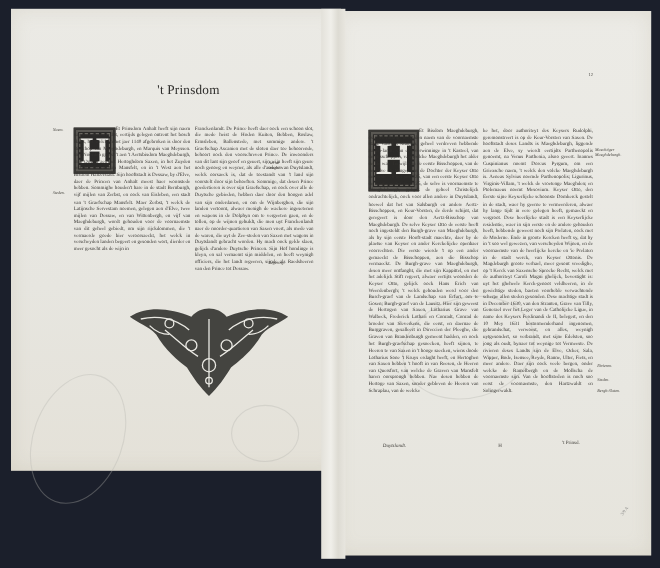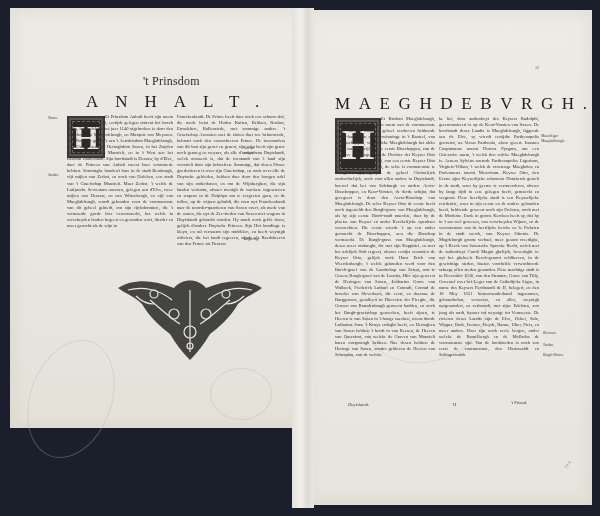--- a/index.html
+++ b/index.html
@@ -23,21 +23,20 @@
 </head>
 <body>
 
 <div></div>
 
 <div class="page page-left">
   <div class="stain" style="left:20px;top:330px;width:80px;height:120px;transform:rotate(20deg);"></div>
   <div class="stain" style="left:200px;top:360px;width:60px;height:50px;"></div>
 
   <div class="subtitle" style="left:133px;top:66px;">'t Prinsdom</div>
-  <div class="title" style="left:76px;top:84px;letter-spacing:17px;">ANHALT.</div>
 
   <div class="marg" style="left:38px;top:108px;">Naem.</div>
   <div class="marg" style="left:38px;top:165px;">Steden.</div>
   <div class="marg" style="left:234px;top:138px;width:22px;">Aer en vrughtb.</div>
   <div class="marg" style="left:234px;top:229px;">Regering.</div>
 
   <div class="dropcap" style="left:57px;top:108px;width:34px;height:38px;">H</div>
 
   <div class="col" style="left:57px;top:106px;width:106px;height:151px;text-indent:38px;">
     <span>Et Prinsdom Anhalt heeft sijn naem van een stercker slot, eertijds gelegen ontrent het bosch Harts, het welck in het jaer 1140 afgebroken is door den Bisschop van Maeghdeburgh, en Marquis van Meyssen. In 't Noorden grenst 't aen 't Aertsbisdom Maeghdeburgh, in 't Oosten aen het Hertoghdom Saxen, in het Zuyden aen het Graefschap Mansfelt, en in 't West aen het Bisdom Halberstadt. Sijn hooftstadt is Dessaw, by d'Elve, daer de Princen van Anhalt meest haer woonstede hebben. Sommighe houden't hare in de stadt Bernburgh, vijf mijlen van Zerbst, en oock van Eisleben, een stadt van 't Graefschap Mansfelt. Maer Zerbst, 't welck de Latijnsche Servestam noemen, gelegen aen d'Elve, twee mijlen van Dessaw, en van Wittenbergh, en vijf van Maeghdeburgh, wordt gehouden voor de voornaemste van dit geheel gebiedt, om sijn rijckdommen, die 't vermaerde goede bier veroorsaeckt, het welck in verscheyden landen begeert en gesonden wort, dierder en meer gesocht als de wijn in</span>
@@ -65,21 +64,20 @@
       <path d="M22 22 C 28 28, 34 30, 40 30"></path>
         <path d="M130 22 C 124 28, 118 30, 112 30"></path>
     </g>
   </svg>
 </div>
 
 <div class="page page-right">
   <div class="stain" style="left:60px;top:260px;width:120px;height:90px;transform:rotate(-15deg);"></div>
 
   <div class="pagenum" style="left:230px;top:55px;">12</div>
-  <div class="title" style="left:30px;top:84px;letter-spacing:8.6px;">MAEGHDEBVRGH.</div>
 
   <div class="marg" style="left:236px;top:124px;width:26px;">Maechtiger Maeghdeburgh.</div>
   <div class="marg" style="left:238px;top:321px;">Rivieren.</div>
   <div class="marg" style="left:238px;top:333px;">Steden.</div>
   <div class="marg" style="left:238px;top:343px;">Bergh-Sloten.</div>
 
   <div class="dropcap" style="left:30px;top:108px;width:42px;height:52px;line-height:50px;font-size:42px;">H</div>
 
   <div class="col" style="left:30px;top:106px;width:100px;height:244px;text-indent:46px;">
     <span>Et Bisdom Maeghdeburgh, oste Meydburg, heeft den naem van de voornaemste stadt. Carolus Magnus, geheel verdreven hebbende Saxen-landt, van de overwinninge in 't Kasteel, van de Bisschoppen, van welcke Maeghdeburgh het alder eerste was. Terwijl van de eerste Bisschoppen, van de de selve stichtinge, was de Dochter der Keyser Otto de eerste, en het jaer 925, van een eerste Keyser Otto de eerste, in het jaer 925, de selve is voornaemste te Maeghdeburgh, gelijck de geheel Christelijck ondrachtelijck, oock voor allen andere in Duytslandt, hoewel dat het van Salsburgh en andere Aertz-Bisschoppen, en Keur-Vorsten, de derde schijnt, dat geregeert is door den Aertz-Bisschop van Maeghdeburgh. De selve Keyser Otto de eerste heeft noch ingesteldt den Burgh-grave van Maeghdeburgh, als hy sijn eerste Hooft-stadt maeckte, daer by de plaetse van Keyser en ander Kerckelijcke openbaer voorrechten. Die eerste wierde 't op een ander gemaeckt de Bisschoppen, aen die Bisschop vermaeckt. De Burgh-grave van Maeghdeburgh, desen meer ontfanght, die met sijn Kappittel, en met het adelijck Stift regeert, alwaer eertijts woonden de Keyser Otto, gelijck oock Hans Erich van Weerdenbergh; 't welck gehouden werd voor den Burch-graef van de Landschap van Erfurt, om te Gosen; Burgh-graef van de Lausitz. Hier sijn geweest de Hertogen van Saxen, Lotharius Grave van Walbeck, Frederick Lothari en Conradt, Conrad de broeder van Sleverkens, die eerst, en daernae de Burggraven, gesalleert in Direccien der Pleeghe, die Graven van Brandenburgh gemeent hadden, en oock het Burgh-graefschap gesoecken, heeft sijnen, te Heeren te van Saxen in 't hooge saecken, wiens doode Lotharius Sone 't Kruys erdaght heeft, en Hertoghen van Saxen hebben 't hooft in van Reesen, de Heeren van Quersfort, van welcke de Graven van Mansfelt haren oorsprongh hebben. Nae desen hebben de Hertoge van Saxen, sonder gebleven de Heeren van Schraplau, van de welcke</span>

